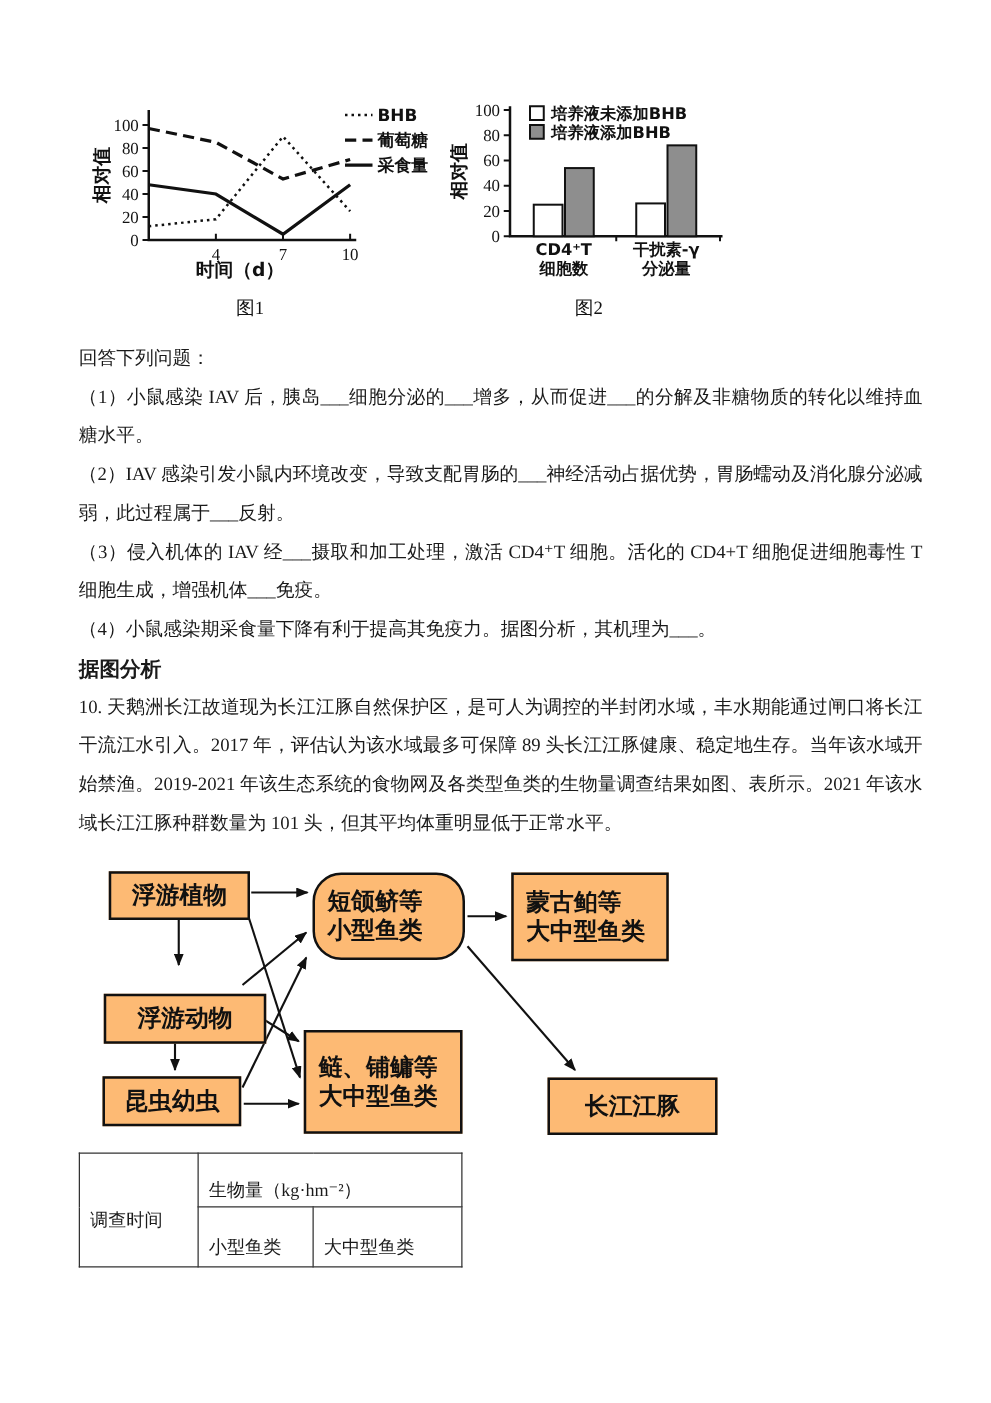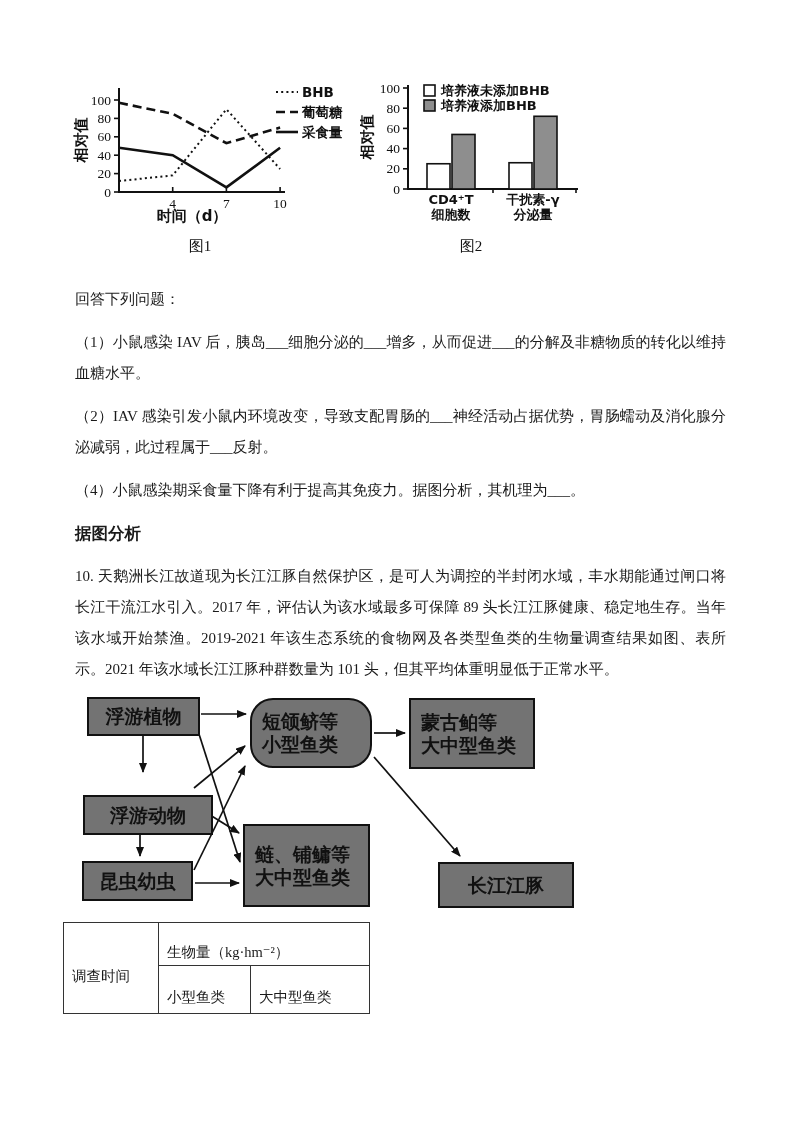--- a/index.html
+++ b/index.html
@@ -9,27 +9,27 @@
   }
   
   .fig{position:absolute;}
   #fig1{left:70px;top:75px;width:280px;height:195px;}
   #fig2{left:360px;top:75px;width:270px;height:195px;}
   
   .textblock{
     position:absolute;left:63px;top:272px;width:675px;
     font-size:15px;line-height:31px;text-align:justify;
   }
-  .textblock p{margin:12px;}
+  .textblock p{margin:0;}
   .textblock .heading{font-weight:bold;font-size:16.5px;font-family:"DejaVu Sans","Liberation Sans",sans-serif;}
   
   #foodweb{position:absolute;left:60px;top:690px;width:500px;height:228px;}
   #fw-arrows{position:absolute;left:0;top:0;width:500px;height:228px;}
   .fw-node{
-    position:absolute;border:2px solid #111;background:#737373;box-sizing:border-box;
+    position:absolute;border:2px solid #111;background:#fdba74;box-sizing:border-box;
     font-family:"DejaVu Sans","Liberation Sans",sans-serif;font-weight:bold;
     font-size:19px;line-height:23px;color:#111;white-space:pre-line;
     display:flex;flex-direction:column;justify-content:center;
   }
   .fw-center{align-items:center;text-align:center;}
   .fw-left{align-items:flex-start;padding-left:10px;text-align:left;}
   .fw-phyto   {left:27px; top:7px;  width:113px;height:39px;}
   .fw-zoo     {left:23px; top:105px; width:130px;height:40px;}
   .fw-insect  {left:22px; top:171px;width:111px;height:40px;}
   .fw-small   {left:190px;top:8px;  width:122px;height:70px;border-radius:23px;}
@@ -115,20 +115,21 @@
       <rect x="64" y="25" width="11" height="11" fill="#8e8e8e" stroke="#111" stroke-width="1.6"></rect>
       <text x="81" y="35" font-size="13" font-family="&quot;DejaVu Sans&quot;,&quot;Liberation Sans&quot;,sans-serif" font-weight="bold" fill="#111">培养液添加BHB</text>
       <text transform="translate(12,62) rotate(-90)" text-anchor="middle" font-size="15" font-family="&quot;DejaVu Sans&quot;,&quot;Liberation Sans&quot;,sans-serif" font-weight="bold" fill="#111">相对值</text>
       <text x="111" y="176" text-anchor="middle" font-size="15" font-family="&quot;Liberation Serif&quot;,&quot;DejaVu Serif&quot;,serif" fill="#111">图2</text>
     </svg></div>
 
 <div class="textblock">
   <p>回答下列问题：</p>
   <p>（1）小鼠感染 IAV 后，胰岛___细胞分泌的___增多，从而促进___的分解及非糖物质的转化以维持血糖水平。</p>
   <p>（2）IAV 感染引发小鼠内环境改变，导致支配胃肠的___神经活动占据优势，胃肠蠕动及消化腺分泌减弱，此过程属于___反射。</p>
+  <p>（3）侵入机体的 IAV 经___摄取和加工处理，激活 CD4⁺T 细胞。活化的 CD4+T 细胞促进细胞毒性 T 细胞生成，增强机体___免疫。</p>
   <p>（4）小鼠感染期采食量下降有利于提高其免疫力。据图分析，其机理为___。</p>
   <p class="heading">据图分析</p>
   <p>10. 天鹅洲长江故道现为长江江豚自然保护区，是可人为调控的半封闭水域，丰水期能通过闸口将长江干流江水引入。2017 年，评估认为该水域最多可保障 89 头长江江豚健康、稳定地生存。当年该水域开始禁渔。2019-2021 年该生态系统的食物网及各类型鱼类的生物量调查结果如图、表所示。2021 年该水域长江江豚种群数量为 101 头，但其平均体重明显低于正常水平。</p>
 </div>
 
 <div id="foodweb">
   <svg id="fw-arrows" viewBox="0 0 500 228">
       <defs>
         <marker id="arrowhead" viewBox="0 0 10 8" refX="9" refY="4" markerWidth="10" markerHeight="8" markerUnits="userSpaceOnUse" orient="auto">
           <path d="M0,0 L10,4 L0,8 Z" fill="#111"></path>

